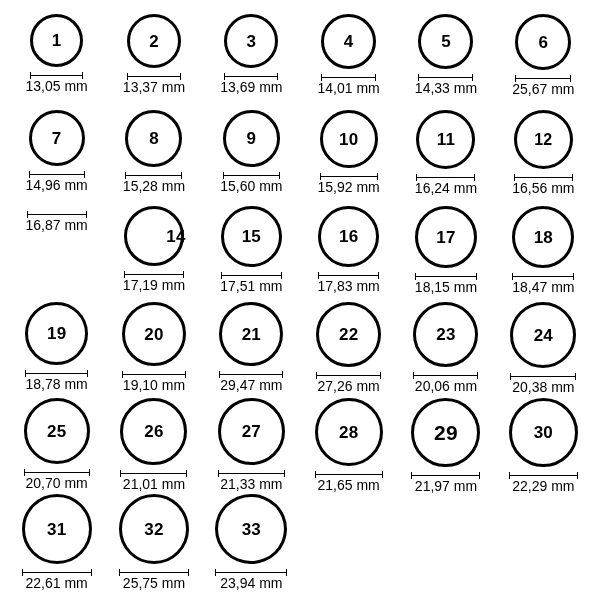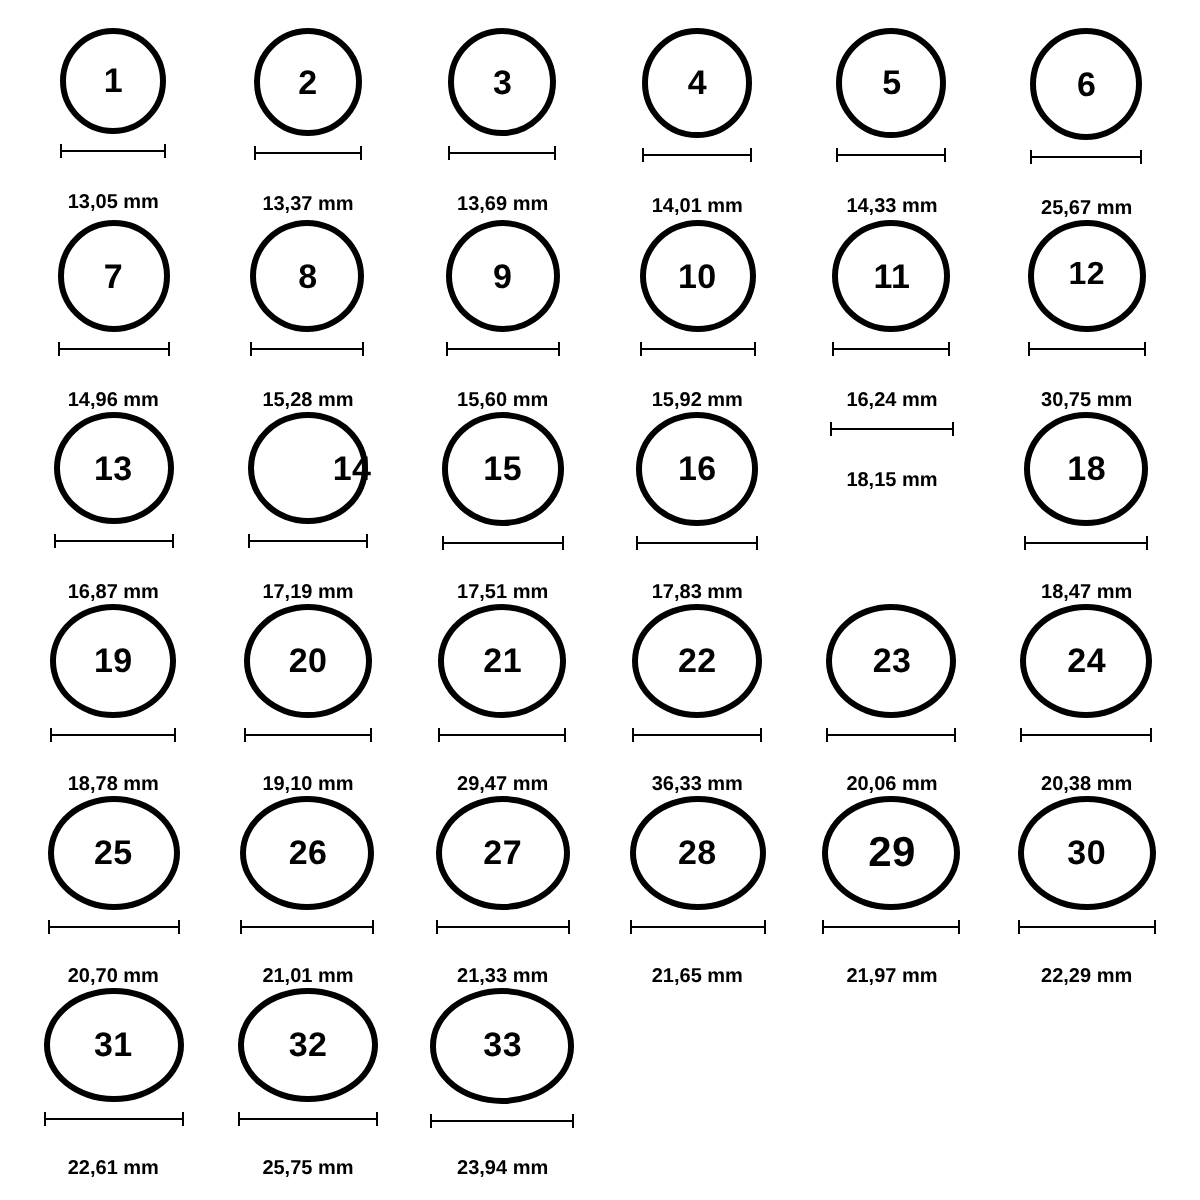--- a/index.html
+++ b/index.html
@@ -66,23 +66,23 @@
   .measure .tick {
     position: absolute;
     top: 0;
     width: 1px;
     height: 7px;
     background: #000000;
   }
   .measure .tick.left { left: 0; }
   .measure .tick.right { right: 0; }
   .mm {
-    margin-top: 18px;
-    font-size: 10px;
-    font-weight: bold;
+    margin-top: 0;
+    font-size: 14px;
+    font-weight: normal;
     color: #000000;
     white-space: nowrap;
     line-height: 1;
   }
 </style>
 </head>
 <body>
 
 <div class="chart">
   <div class="grid" id="ring-grid">
@@ -209,26 +209,23 @@
       </div>
       <div class="cell">
         <div class="ring" style="width: 59px; height: 59px;">
           <span class="ring-label" style="font-size: 16px;">12</span>
         </div>
         <div class="measure" style="width: 59px;">
           <div class="bar"></div>
           <div class="tick left"></div>
           <div class="tick right"></div>
         </div>
-        <div class="mm">30,75 mm</div>
-      </div>
-      <div class="cell">
-        <div class="ring" style="width: 60px; height: 60px;">
-          <span class="ring-label" style="font-size: 17px;">13</span>
-        </div>
+        <div class="mm">16,56 mm</div>
+      </div>
+      <div class="cell">
         <div class="measure" style="width: 60px;">
           <div class="bar"></div>
           <div class="tick left"></div>
           <div class="tick right"></div>
         </div>
         <div class="mm">16,87 mm</div>
       </div>
       <div class="cell">
         <div class="ring" style="width: 60px; height: 60px;">
           <span class="ring-label" style="font-size: 17px; margin-left: 44px;">14</span>
@@ -256,20 +253,23 @@
           <span class="ring-label" style="font-size: 17px;">16</span>
         </div>
         <div class="measure" style="width: 61px;">
           <div class="bar"></div>
           <div class="tick left"></div>
           <div class="tick right"></div>
         </div>
         <div class="mm">17,83 mm</div>
       </div>
       <div class="cell">
+        <div class="ring" style="width: 62px; height: 62px;">
+          <span class="ring-label" style="font-size: 17px;">17</span>
+        </div>
         <div class="measure" style="width: 62px;">
           <div class="bar"></div>
           <div class="tick left"></div>
           <div class="tick right"></div>
         </div>
         <div class="mm">18,15 mm</div>
       </div>
       <div class="cell">
         <div class="ring" style="width: 62px; height: 62px;">
           <span class="ring-label" style="font-size: 17px;">18</span>
@@ -316,21 +316,21 @@
       </div>
       <div class="cell">
         <div class="ring" style="width: 65px; height: 65px;">
           <span class="ring-label" style="font-size: 17px; text-align: right;">22</span>
         </div>
         <div class="measure" style="width: 65px;">
           <div class="bar"></div>
           <div class="tick left"></div>
           <div class="tick right"></div>
         </div>
-        <div class="mm">36,33 mm</div>
+        <div class="mm">27,26 mm</div>
       </div>
       <div class="cell">
         <div class="ring" style="width: 65px; height: 65px; justify-content: center;">
           <span class="ring-label" style="font-size: 17px;">23</span>
         </div>
         <div class="measure" style="width: 65px;">
           <div class="bar"></div>
           <div class="tick left"></div>
           <div class="tick right"></div>
         </div>

